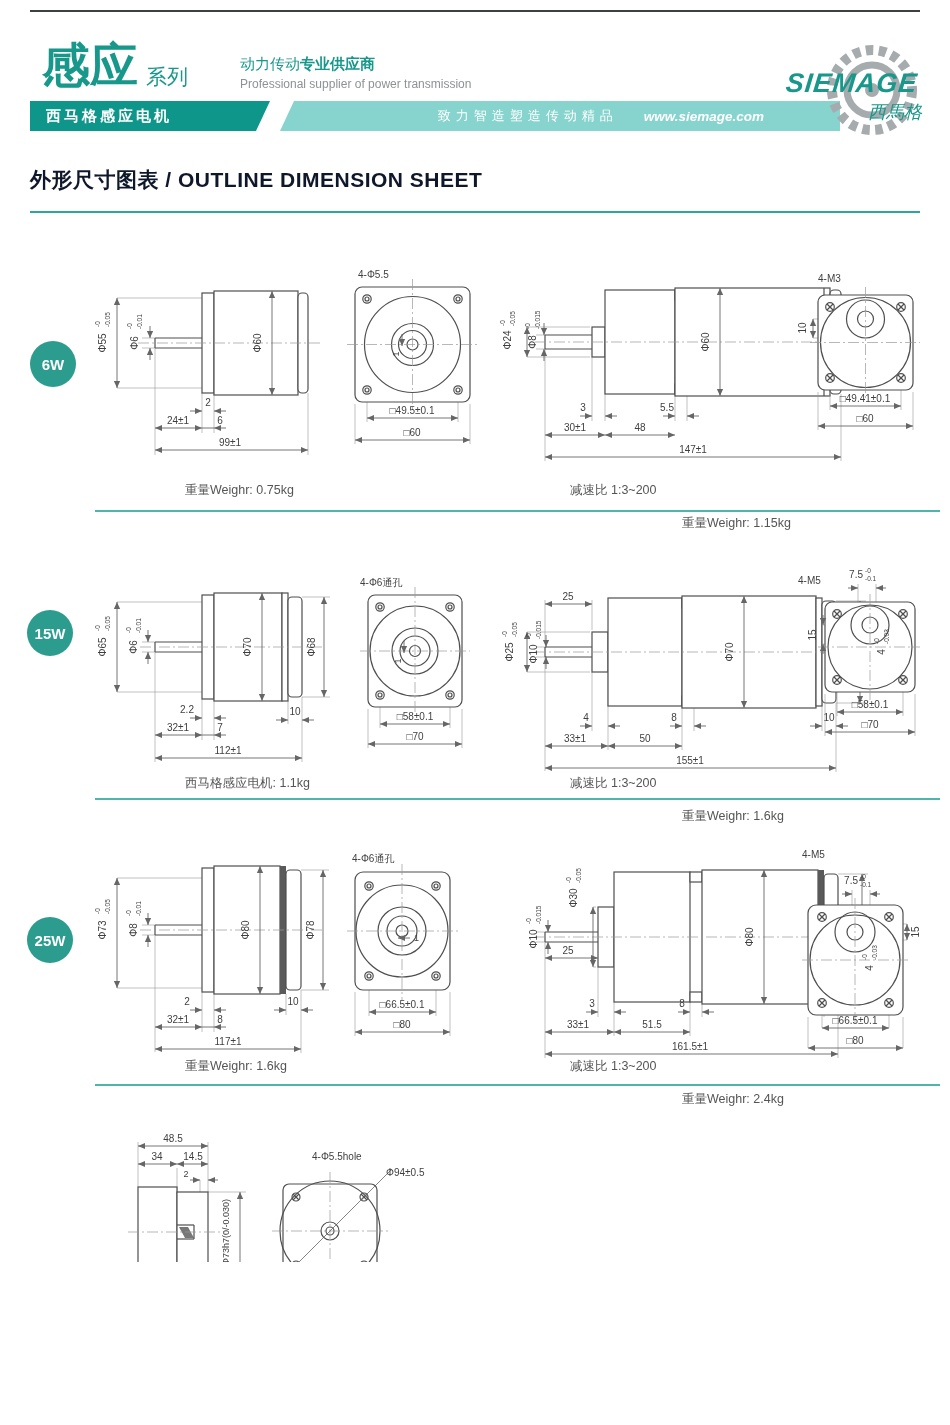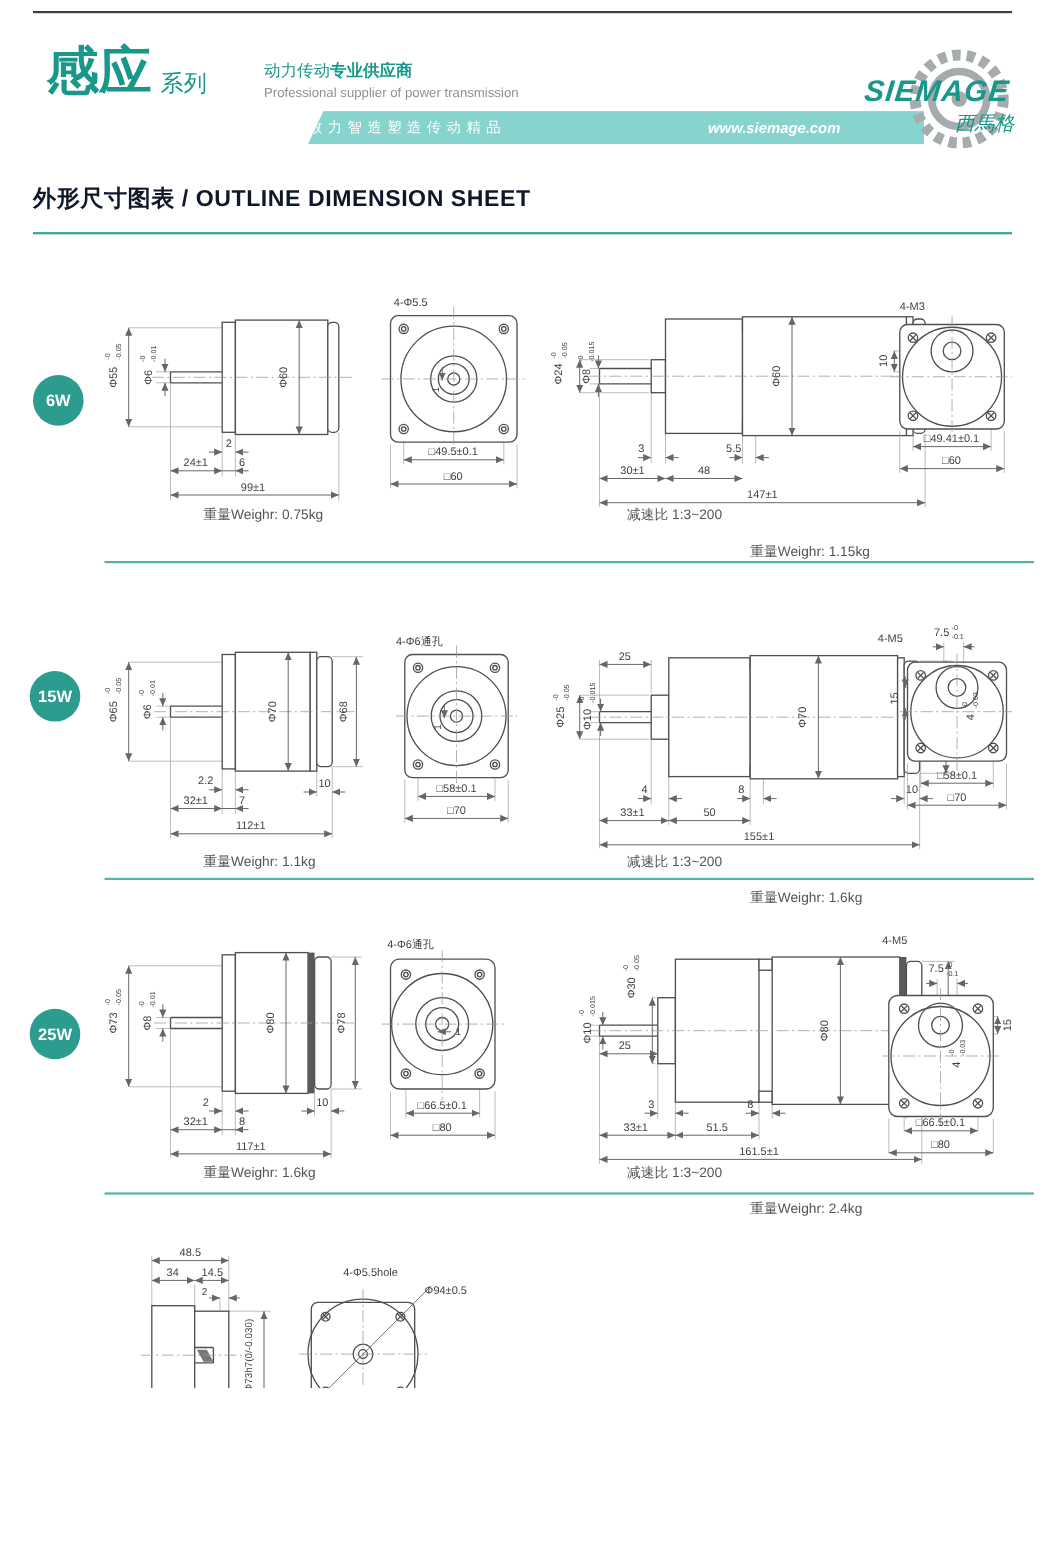--- a/index.html
+++ b/index.html
@@ -11,21 +11,21 @@
   .series .big{font-size:48px;font-weight:bold;line-height:1;}
   .series .small{font-size:21px;line-height:1.3;}
   .tagcn{left:240px;top:55px;font-size:15px;color:#17988b;}
   .tagcn b{font-weight:bold;}
   .tagen{left:240px;top:77px;font-size:12px;color:#8d9296;}
   .band-dark{left:30px;top:101px;width:240px;height:30px;background:#0f968a;
     clip-path:polygon(0 0,100% 0,calc(100% - 14px) 100%,0 100%);
     color:#fff;font-size:15px;font-weight:bold;letter-spacing:3px;display:flex;align-items:center;padding-left:16px;box-sizing:border-box;}
   .band-light{left:280px;top:101px;width:560px;height:30px;background:#87d3cd;
     clip-path:polygon(14px 0,100% 0,100% 100%,0 100%);
-    display:flex;align-items:center;justify-content:space-between;gap:26px;padding-right:76px;box-sizing:border-box;color:#fff;}
+    display:flex;align-items:center;justify-content:flex-end;gap:26px;padding-right:76px;box-sizing:border-box;color:#fff;}
   .band-slogan{font-size:13px;letter-spacing:5px;}
   .band-url{font-size:13.5px;font-weight:bold;font-style:italic;}
   .logo-en{left:786px;top:68px;font-size:27px;font-weight:bold;font-style:italic;color:#17988b;letter-spacing:1px;transform:skewX(-6deg);z-index:2;}
   .logo-cn{left:868px;top:100px;font-size:18px;font-style:italic;color:#17988b;font-family:"DejaVu Serif",serif;z-index:2;}
   .gearbox{left:816px;top:34px;z-index:1;}
   
   .title{left:30px;top:166px;font-size:21px;font-weight:bold;color:#0f172a;letter-spacing:0.5px;}
   .rule{left:30px;top:211px;width:890px;height:2px;background:#2aa89c;}
   
   .badge{width:46px;height:46px;border-radius:50%;background:#2b9c8e;color:#fff;font-weight:bold;
@@ -61,20 +61,23 @@
   <div class="abs topline"></div>
 
   <div class="abs series">
     <span class="big">感应</span>
     <span class="small">系列</span>
   </div>
   <div class="abs tagcn">
     <span>动力传动</span><b>专业供应商</b>
   </div>
   <div class="abs tagen">Professional supplier of power transmission</div>
+  <div class="abs band-dark">
+    <span>西马格感应电机</span>
+  </div>
   <div class="abs band-light">
     <span class="band-slogan">致力智造塑造传动精品</span>
     <span class="band-url">www.siemage.com</span>
   </div>
   <svg class="abs gearbox" width="112" height="112" viewBox="0 0 112 112">
     <circle cx="56" cy="56" r="40" fill="none" stroke="#a6abae" stroke-width="10" stroke-dasharray="7.5 5.5"></circle>
     <circle cx="56" cy="56" r="25" fill="none" stroke="#a6abae" stroke-width="7"></circle>
     <circle cx="56" cy="56" r="7" fill="#a6abae"></circle>
   </svg>
   <div class="abs logo-en">SIEMAGE</div>
@@ -256,21 +259,21 @@
       <line class="d2" x1="800" y1="176" x2="871" y2="176"></line>
       <line class="d2" x1="788" y1="196" x2="883" y2="196"></line>
       <text x="788" y="52">4-M3</text>
       <g transform="rotate(-90 773 98)">
           <text class="mid" x="773" y="101">10</text>
         </g>
       <text class="mid" x="835" y="172">□49.41±0.1</text>
       <text class="mid" x="835" y="192">□60</text>
     </g>
   </svg>
-  <div class="abs weights" style="top:460px;">
+  <div class="abs weights" style="top:482px;">
     <span class="wl">重量Weighr: 0.75kg</span>
     <span class="wr">减速比 1:3~200</span>
     <span class="wr2">重量Weighr: 1.15kg</span>
   </div>
   <div class="abs divider" style="left:95px;top:510px;width:845px;"></div>
 
   <svg class="abs" style="left:30px;top:540px;" width="890" height="238" viewBox="0 0 890 238">
     <g>
       <line class="ext" x1="87" y1="62" x2="178" y2="62"></line>
         <line class="ext" x1="87" y1="152" x2="178" y2="152"></line>
@@ -469,21 +472,21 @@
       <g transform="rotate(-90 852 112)">
         <text class="mid" x="852" y="115">4</text>
         <text class="t6" x="860" y="109">-0</text>
         <text class="t6" x="860" y="119">-0.03</text>
       </g>
       <text class="mid" x="840" y="168">□58±0.1</text>
       <text class="mid" x="840" y="188">□70</text>
     </g>
   </svg>
   <div class="abs weights" style="top:775px;">
-    <span class="wl">重量Weighr: 1.1kg</span>
+    <span class="wl">西马格感应电机: 1.1kg</span>
     <span class="wr">减速比 1:3~200</span>
     <span class="wr2">重量Weighr: 1.6kg</span>
   </div>
   <div class="abs divider" style="left:95px;top:798px;width:845px;"></div>
 
   <svg class="abs" style="left:30px;top:820px;" width="890" height="250" viewBox="0 0 890 250">
     <g>
       <line class="ext" x1="87" y1="58" x2="178" y2="58"></line>
         <line class="ext" x1="87" y1="168" x2="178" y2="168"></line>
       <line class="ext" x1="112" y1="105" x2="125" y2="105"></line>

